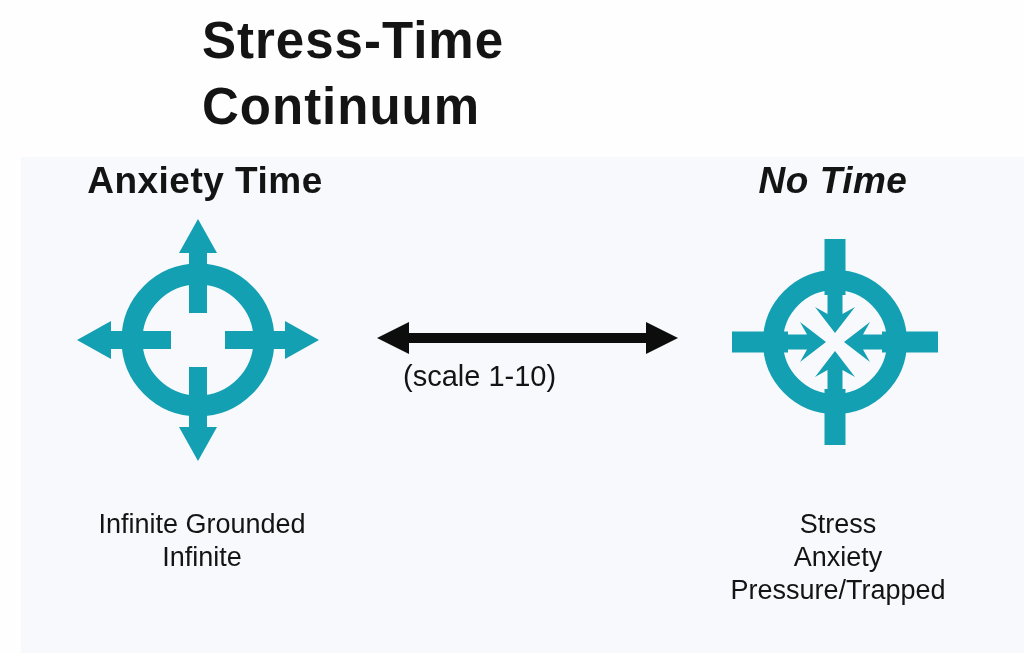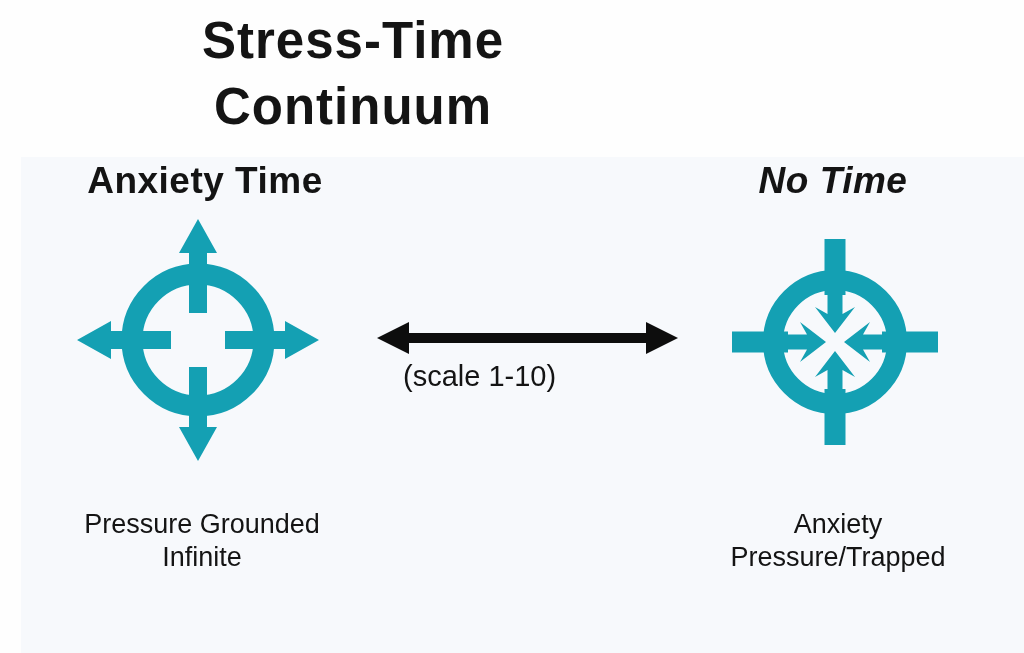--- a/index.html
+++ b/index.html
@@ -26,21 +26,20 @@
   }
   .title{
     position:absolute;
     left:202px;top:8px;
     font-size:51px;
     font-weight:700;
     line-height:66px;
     letter-spacing:1px;
     white-space:pre-line;
     color:var(--ink);
-    text-align:center;
   }
   .pole-heading{
     position:absolute;
     top:160px;
     width:330px;
     text-align:center;
     font-size:37px;
     font-weight:600;
     letter-spacing:0.5px;
     color:var(--ink);
@@ -120,22 +119,23 @@
         <rect x="28" y="13" width="249" height="10"></rect>
         <polygon points="2,18 34,2 34,34"></polygon>
         <polygon points="303,18 271,2 271,34"></polygon>
       </g>
     </svg>
   </div>
 
   <div class="scale-label">(scale 1-10)</div>
 
   <div class="traits left">
-    <div>Pressure Grounded</div>
+    <div>Infinite Grounded</div>
     <div>Infinite</div>
   </div>
 
   <div class="traits right">
+    <div>Stress</div>
     <div>Anxiety</div>
     <div>Pressure/Trapped</div>
   </div>
 
 </div>
 
 </body></html>

